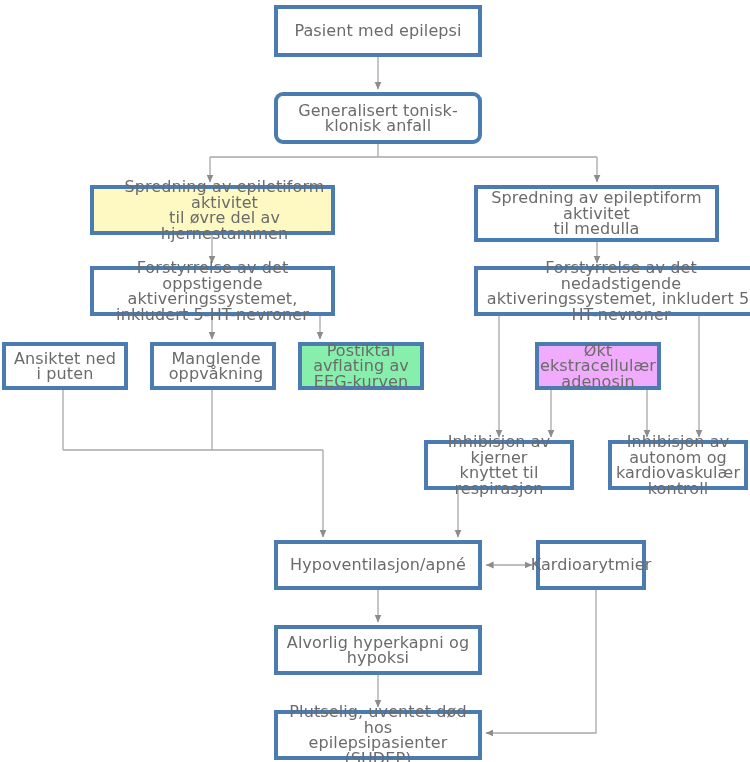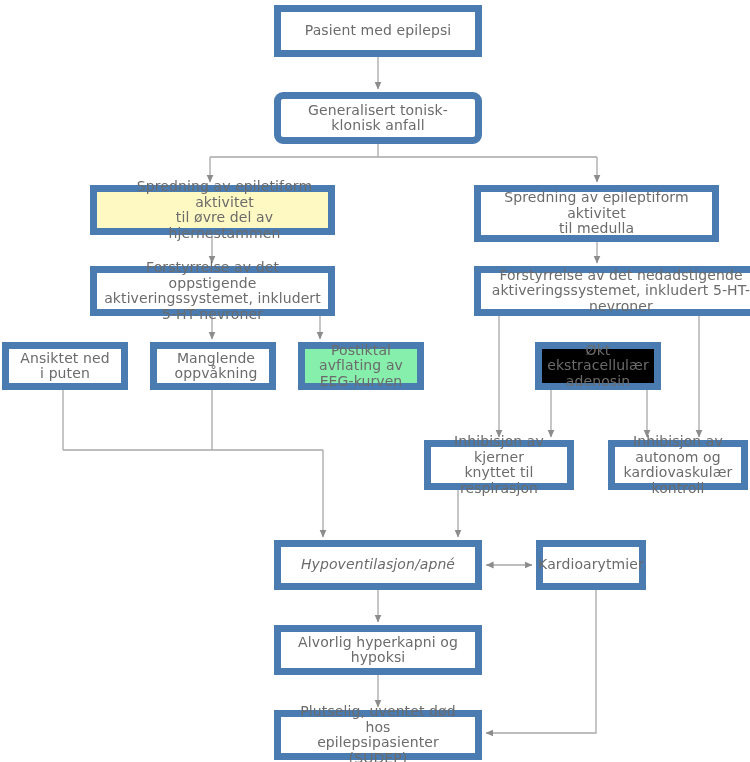--- a/index.html
+++ b/index.html
@@ -22,28 +22,28 @@
     position: absolute;
     top: 0;
     left: 0;
     width: 750px;
     height: 762px;
     pointer-events: none;
   }
   .node {
     position: absolute;
     box-sizing: border-box;
-    border: 7px solid #000000;
+    border: 4px solid #000000;
     background: #ffffff;
     display: flex;
     align-items: center;
     justify-content: center;
     text-align: center;
     color: #6b6b6b;
-    font-size: 14px;
+    font-size: 16px;
     line-height: 15.5px;
     letter-spacing: 0.1px;
     padding: 2px 6px;
   }
   .node .node-label {
     display: block;
     white-space: pre-line;
   }
 </style>
 </head>
@@ -127,33 +127,33 @@
 i puten</span>
       </div>
       <div class="node" style="left: 150px; top: 342px; width: 126px; height: 48px; border-color: rgb(74, 124, 177); background: rgb(255, 255, 255); color: rgb(107, 107, 107); padding-left: 12px;">
         <span class="node-label">Manglende
 oppvåkning</span>
       </div>
       <div class="node" style="left: 298px; top: 342px; width: 126px; height: 48px; border-color: rgb(74, 124, 177); background: #86efac; color: rgb(107, 107, 107);">
         <span class="node-label">Postiktal avflating av
 EEG-kurven</span>
       </div>
-      <div class="node" style="left: 535px; top: 342px; width: 126px; height: 48px; border-color: rgb(74, 124, 177); background: #000000; color: rgb(107, 107, 107);">
+      <div class="node" style="left: 535px; top: 342px; width: 126px; height: 48px; border-color: rgb(74, 124, 177); background: #f0abfc; color: rgb(107, 107, 107);">
         <span class="node-label">Økt ekstracellulær
 adenosin</span>
       </div>
       <div class="node" style="left: 424px; top: 440px; width: 150px; height: 50px; border-color: rgb(74, 124, 177); background: rgb(255, 255, 255); color: rgb(107, 107, 107);">
         <span class="node-label">Inhibisjon av kjerner
 knyttet til respirasjon</span>
       </div>
       <div class="node" style="left: 608px; top: 440px; width: 140px; height: 50px; border-color: rgb(74, 124, 177); background: rgb(255, 255, 255); color: rgb(107, 107, 107);">
         <span class="node-label">Inhibisjon av autonom og
 kardiovaskulær kontroll</span>
       </div>
-      <div class="node" style="left: 274px; top: 540px; width: 208px; height: 50px; border-color: rgb(74, 124, 177); background: rgb(255, 255, 255); color: rgb(107, 107, 107); font-style: italic;">
+      <div class="node" style="left: 274px; top: 540px; width: 208px; height: 50px; border-color: rgb(74, 124, 177); background: rgb(255, 255, 255); color: rgb(107, 107, 107);">
         <span class="node-label">Hypoventilasjon/apné</span>
       </div>
       <div class="node" style="left: 536px; top: 540px; width: 110px; height: 50px; border-color: rgb(74, 124, 177); background: rgb(255, 255, 255); color: rgb(107, 107, 107);">
         <span class="node-label">Kardioarytmier</span>
       </div>
       <div class="node" style="left: 274px; top: 625px; width: 208px; height: 50px; border-color: rgb(74, 124, 177); background: rgb(255, 255, 255); color: rgb(107, 107, 107);">
         <span class="node-label">Alvorlig hyperkapni og hypoksi</span>
       </div>
       <div class="node" style="left: 274px; top: 710px; width: 208px; height: 50px; border-color: rgb(74, 124, 177); background: rgb(255, 255, 255); color: rgb(107, 107, 107);">
         <span class="node-label">Plutselig, uventet død hos

